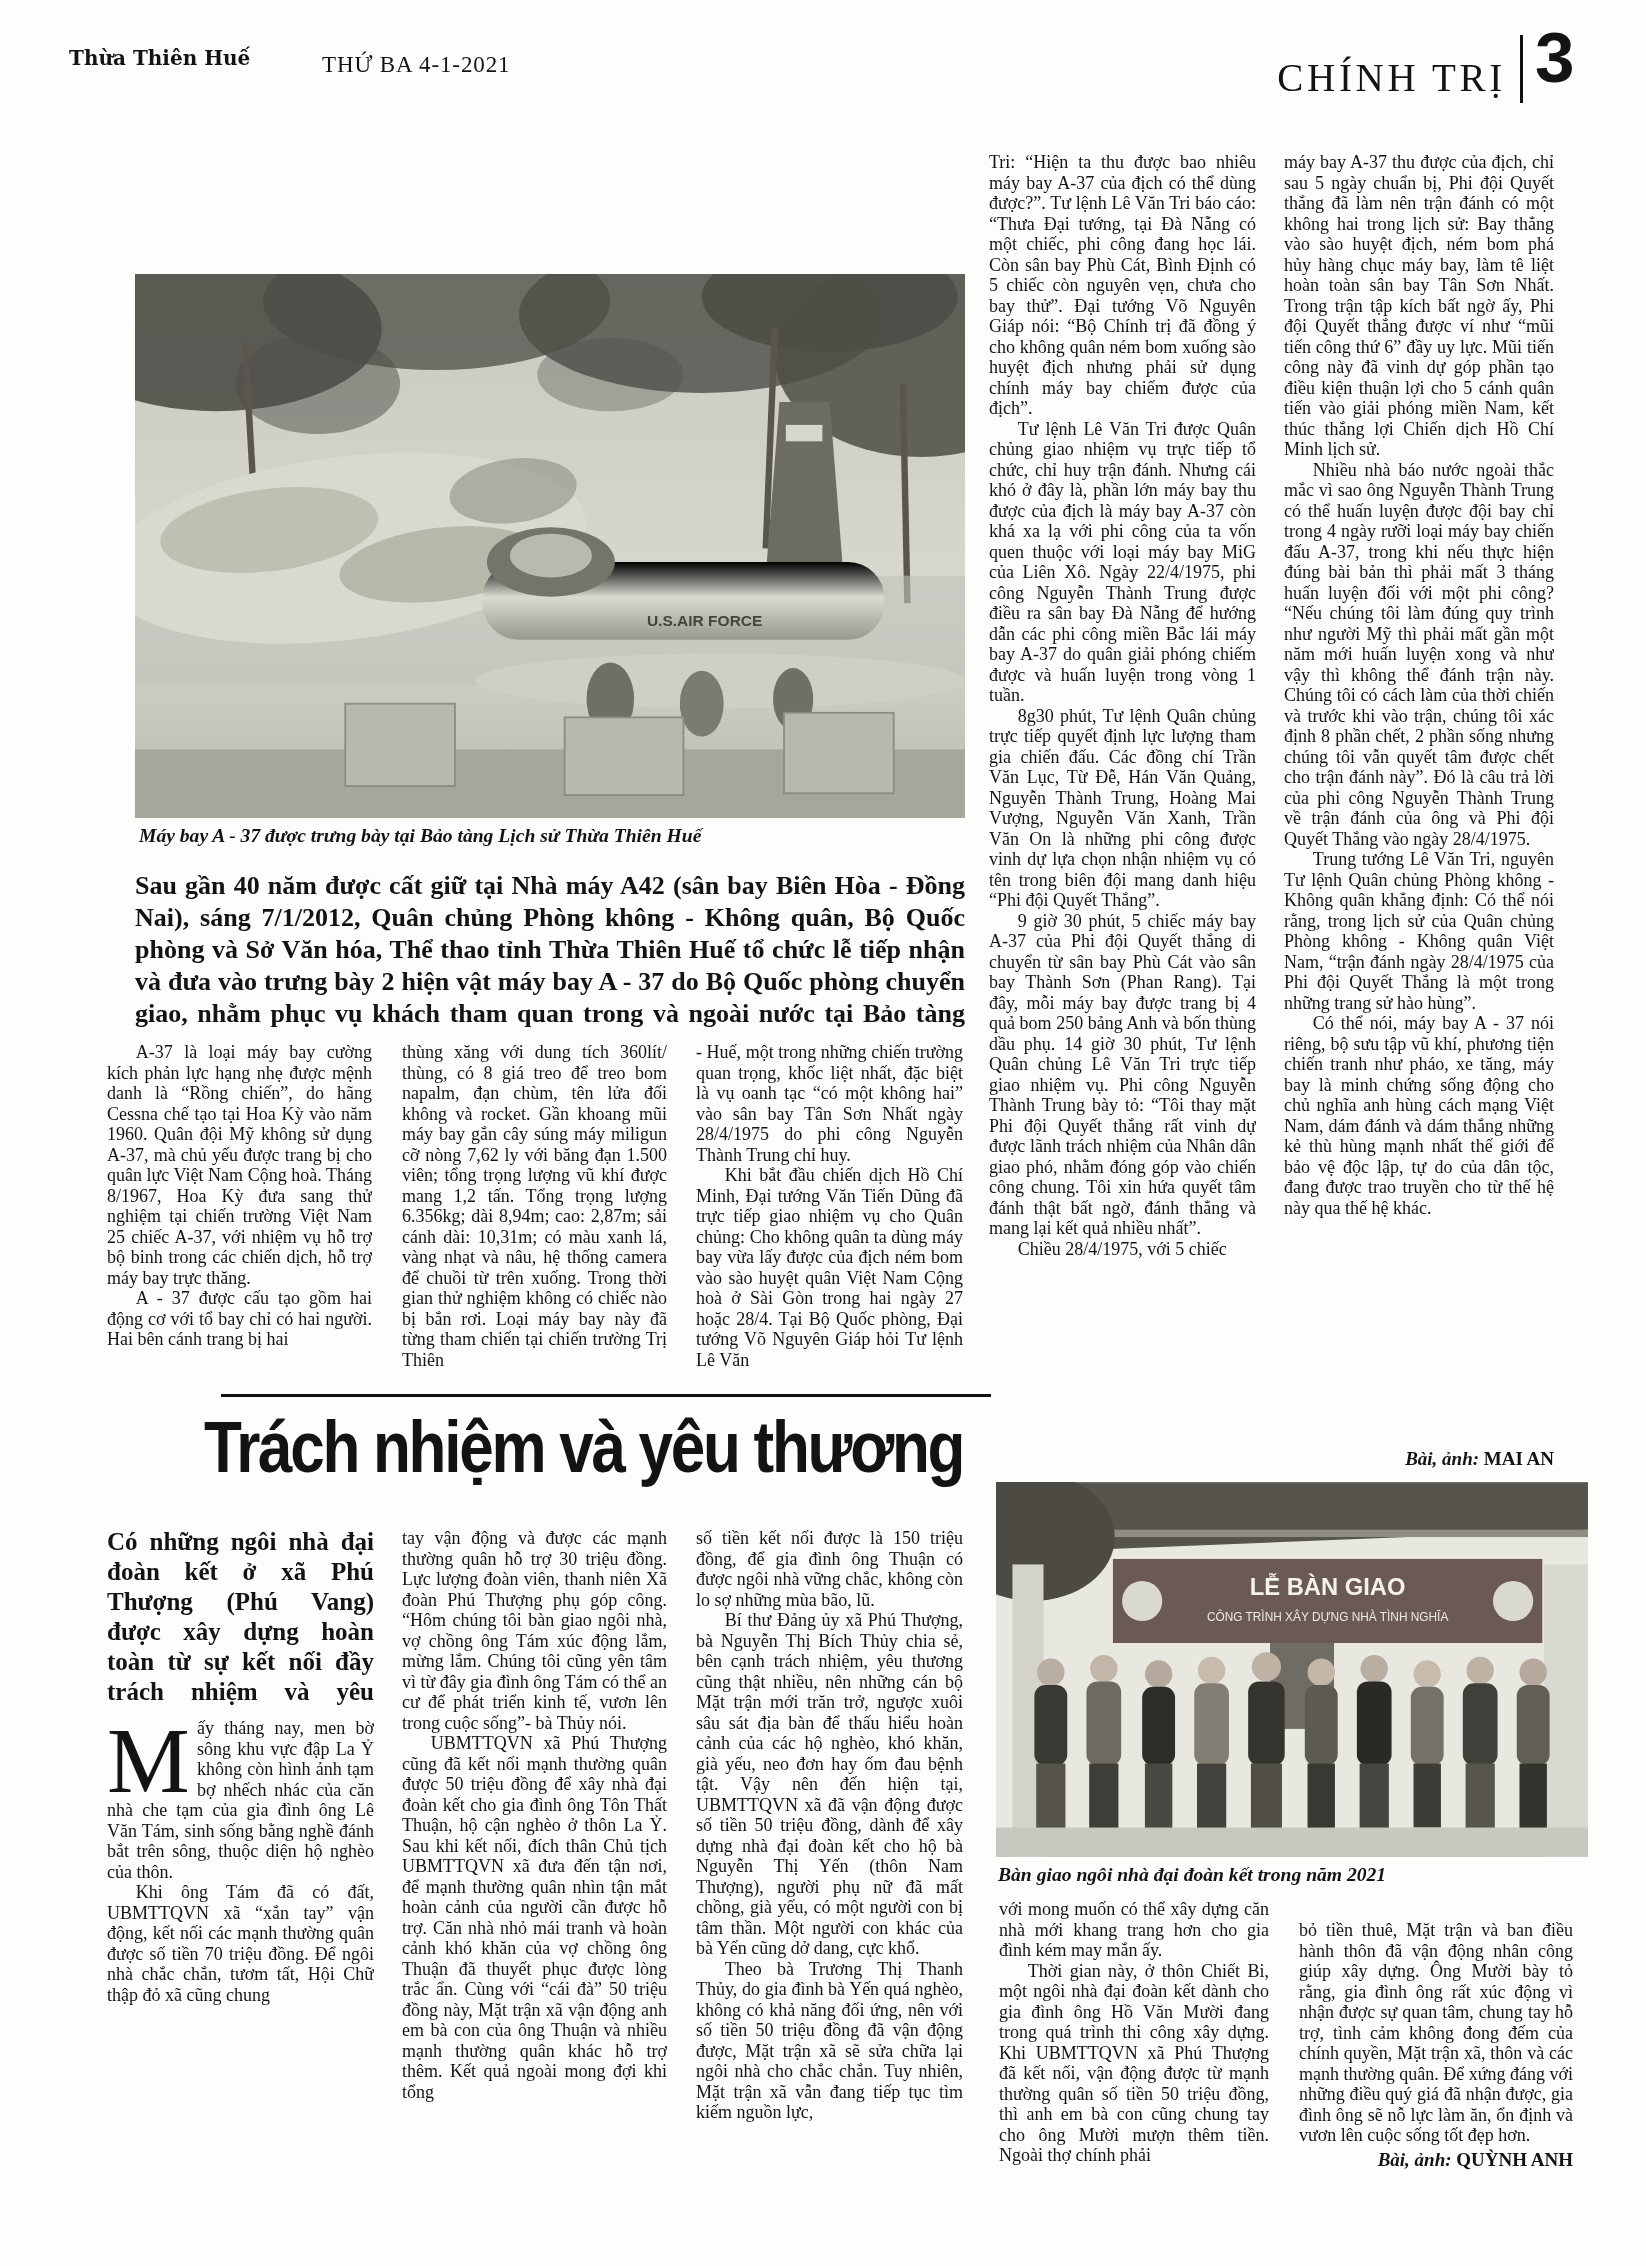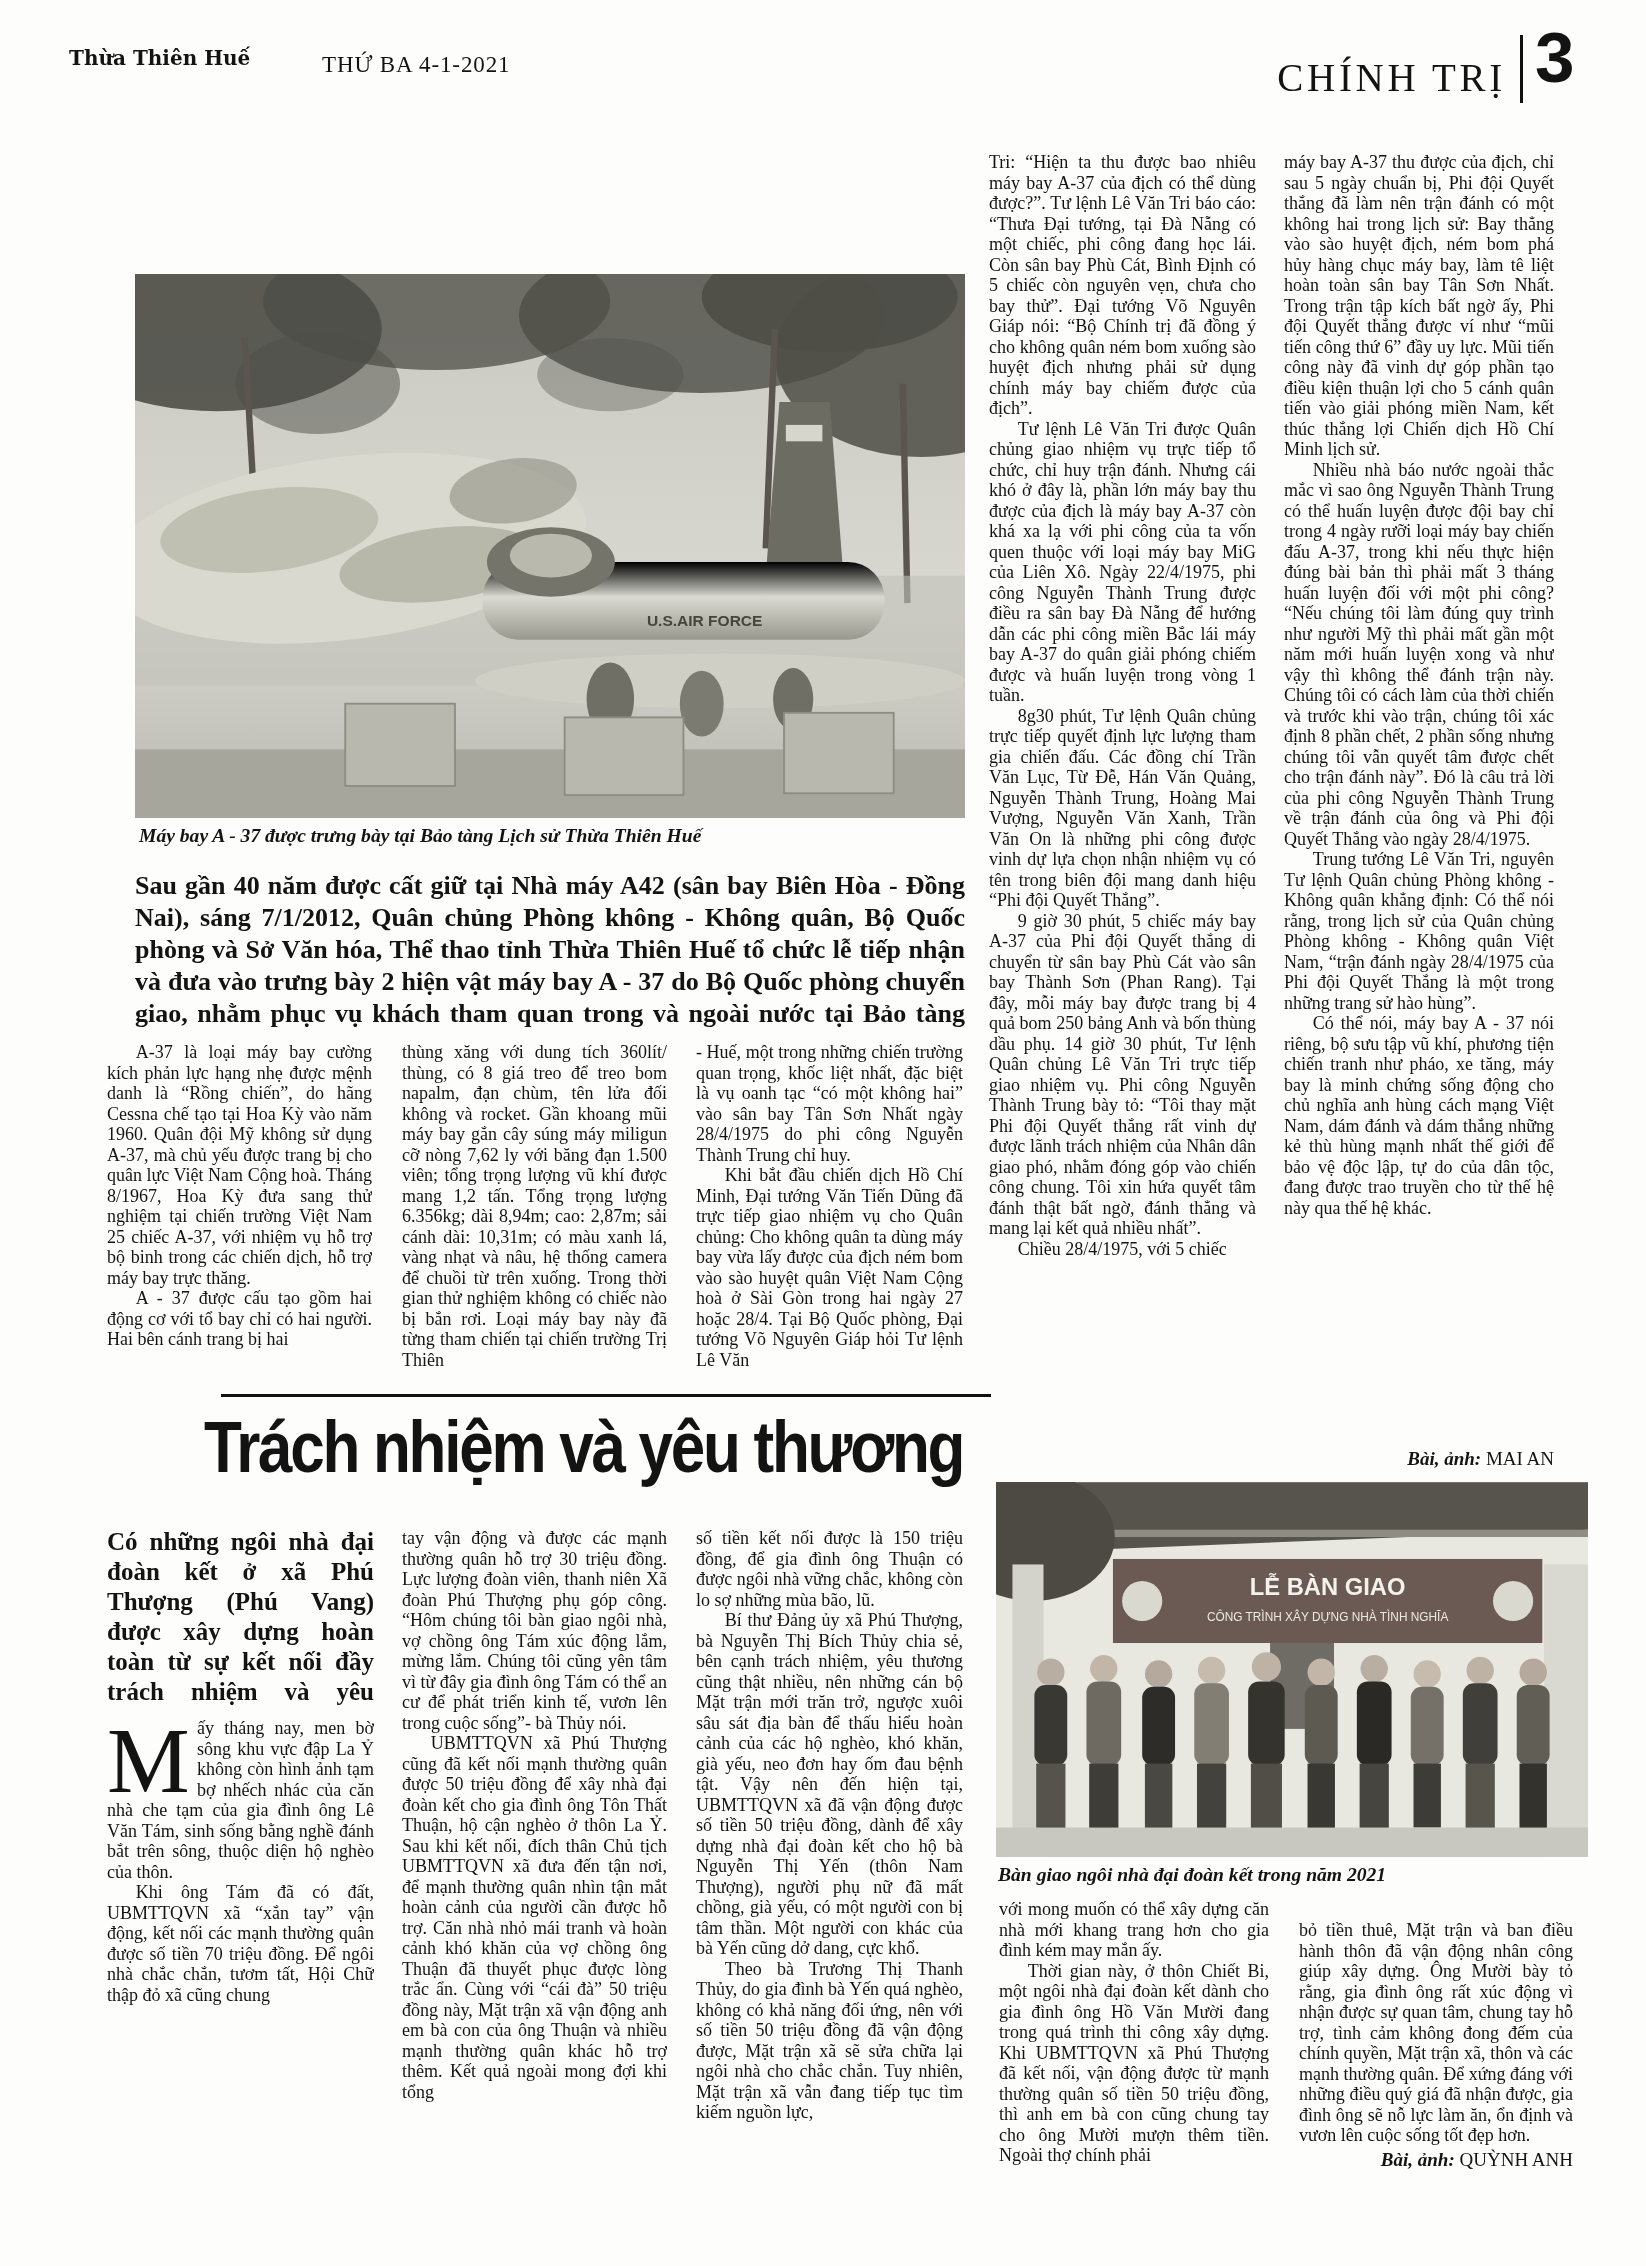--- a/index.html
+++ b/index.html
@@ -18,21 +18,21 @@
   .hl-c{transform-origin:center center;}
   
   .bodycol{font-size:18px;line-height:20.5px;text-align:justify;overflow:hidden;}
   .bodycol p{margin:0;text-indent:1.6em;}
   .bodycol p.cont{text-indent:0;}
   .lead1{font-size:26px;font-weight:bold;line-height:32px;text-align:justify;}
   .lead2{font-size:25px;font-weight:bold;line-height:30px;text-align:justify;}
   .caption{font-style:italic;font-weight:bold;font-size:19.6px;}
   .byline{font-size:19px;text-align:right;}
   .byline .pfx{font-style:italic;font-weight:bold;}
-  .byline .nm{font-weight:normal;text-align:center;}
+  .byline .nm{font-weight:bold;text-align:center;}
   .dropcap{float:left;font-size:93px;line-height:0.78;padding:7.3px 7.3px 0 0;}
   .rule{background:#111;}
   .photo{overflow:hidden;background:#4d7c0f;}
   svg{display:block;}
 </style>
 </head>
 <body>
 
 <div id="page">
 

